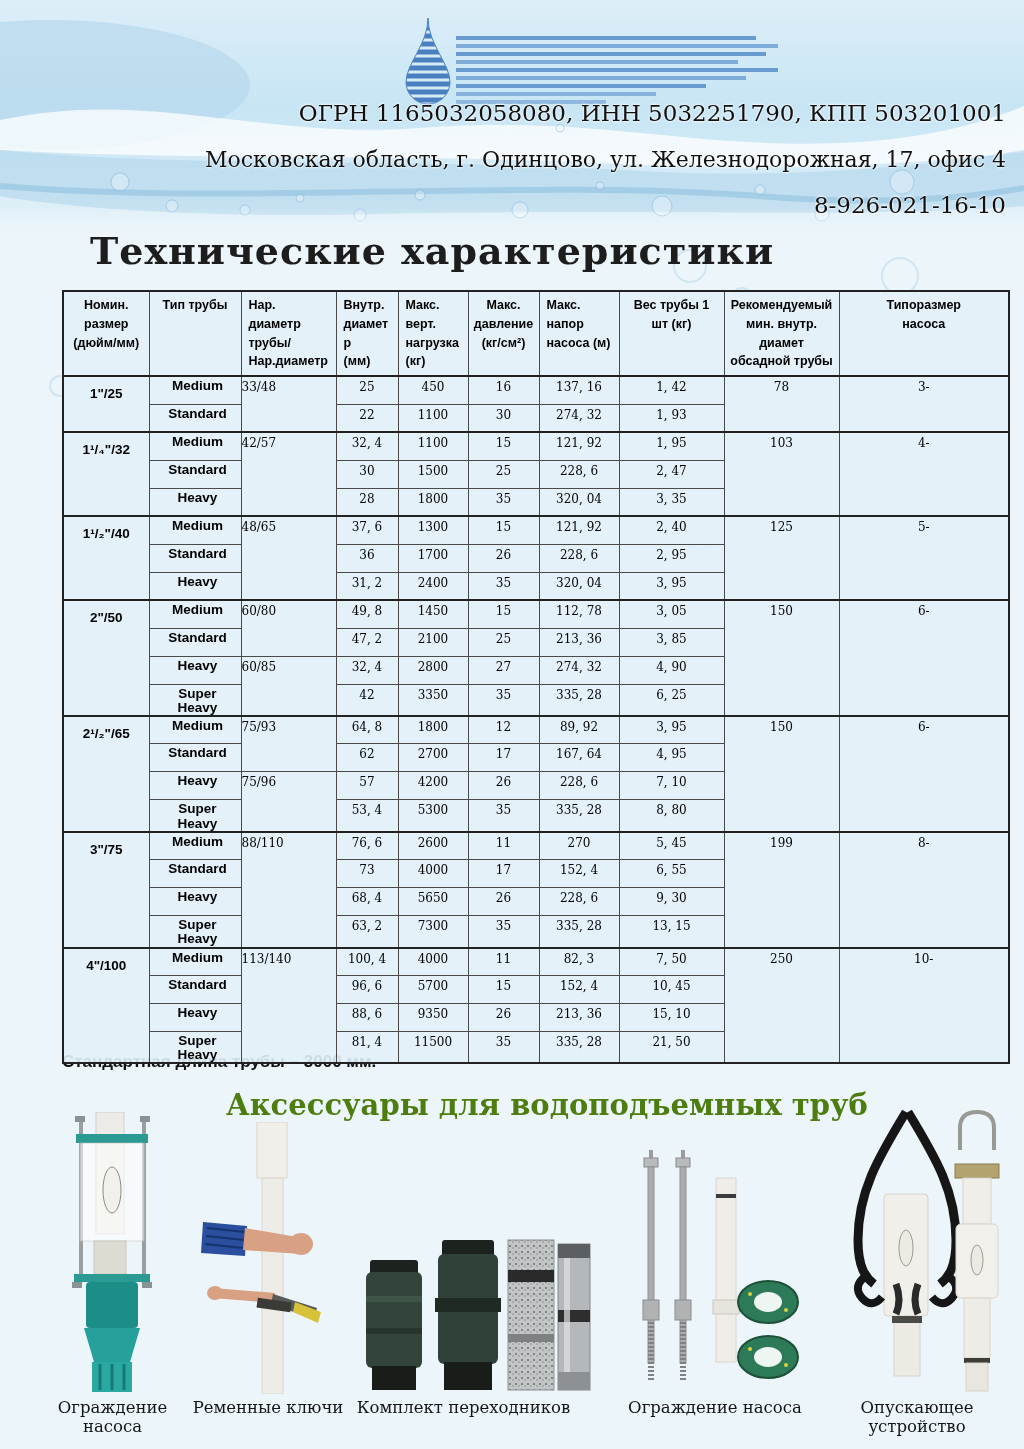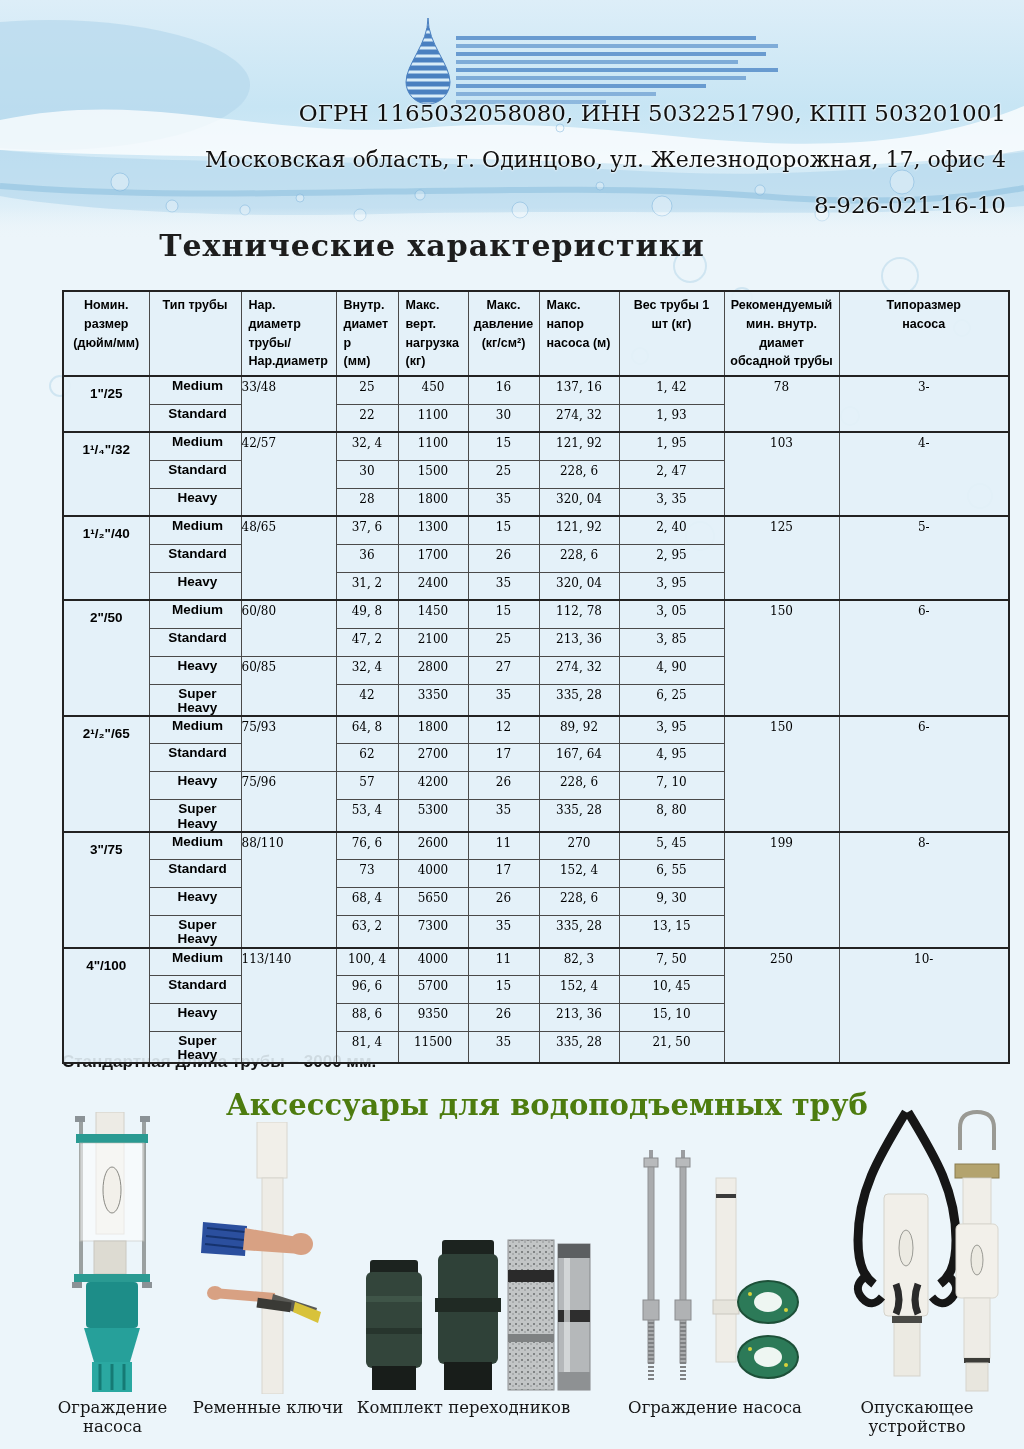--- a/index.html
+++ b/index.html
@@ -12,21 +12,21 @@
   .company{position:absolute;top:30px;right:18px;font-family:"DejaVu Serif",serif;font-weight:bold;
            font-size:34px;color:#3b70b5;text-shadow:0 0 4px rgba(255,255,255,.9);}
   .info{position:absolute;right:18px;text-align:right;font-family:"DejaVu Serif",serif;color:#101010;
         text-shadow:0 1px 2px rgba(255,255,255,.85), 0 -1px 2px rgba(255,255,255,.85);}
   .info1{top:100px;font-size:23px;}
   .info2{top:147px;font-size:22px;}
   .info3{top:161px;font-size:23px;}
   .info4{top:192px;font-size:23px;}
   
   .page-title{position:absolute;top:228px;left:0;width:864px;text-align:center;
-              font-family:"DejaVu Serif",serif;font-size:30px;font-weight:600;color:#1d1d1d;letter-spacing:1px;}
+              font-family:"DejaVu Serif",serif;font-size:38px;font-weight:600;color:#1d1d1d;letter-spacing:1px;}
   
   .tblwrap{position:absolute;top:290px;left:62px;z-index:2;}
   table{border-collapse:collapse;table-layout:fixed;width:946px;background:rgba(227,241,248,.9);}
   col.c1{width:86px}col.c2{width:92px}col.c3{width:95px}col.c4{width:62px}col.c5{width:70px}
   col.c6{width:71px}col.c7{width:80px}col.c8{width:105px}col.c9{width:115px}col.c10{width:170px}
   th,td{border:1px solid #4a4a4a;vertical-align:top;}
   table{border:2px solid #222;}
   thead th{font-size:12.5px;font-weight:bold;line-height:1.5;padding:4px 4px;white-space:pre-line;
            border-bottom:2px solid #222;text-align:center;margin-left:28px;}
   thead th:nth-child(3),thead th:nth-child(4),thead th:nth-child(5),thead th:nth-child(7){text-align:left;padding-left:7px;}

